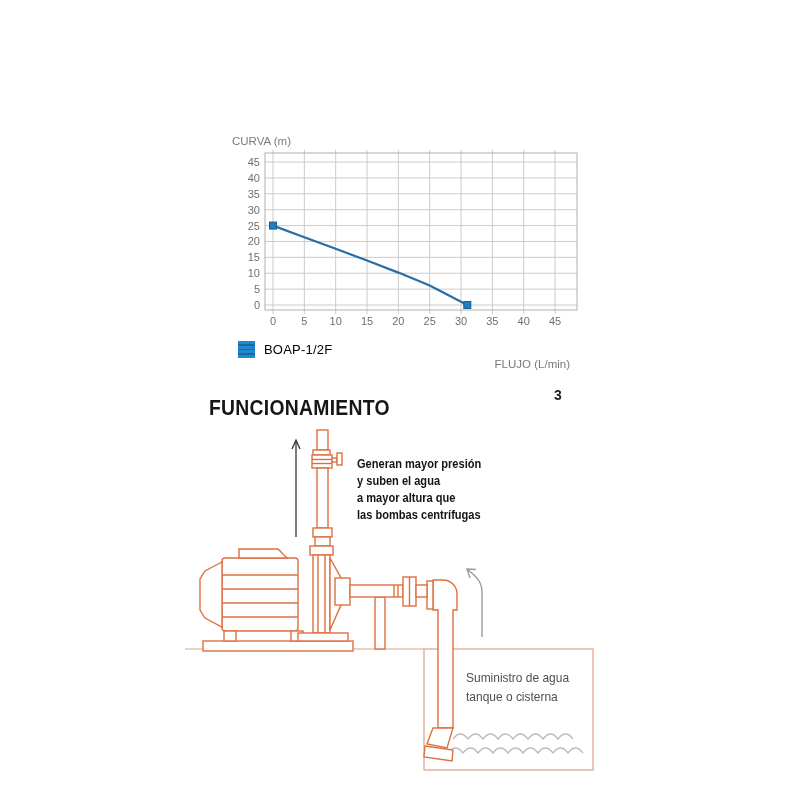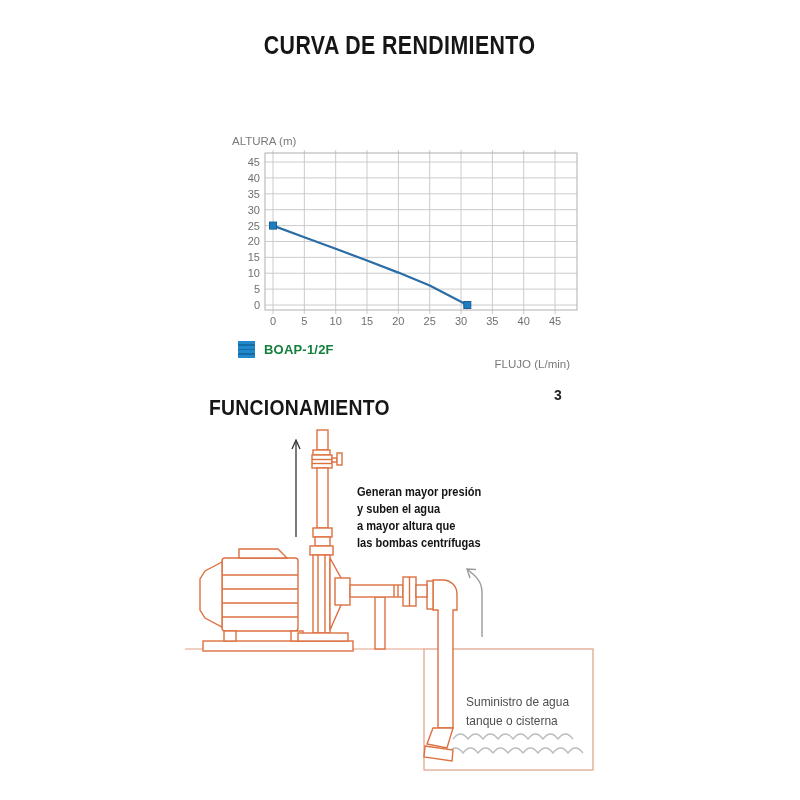--- a/index.html
+++ b/index.html
@@ -20,44 +20,41 @@
 
   
   .axis-label{font-size:11.5px;color:#7a7a7a;}
   .ylab{top:135px;left:232px;}
   .xlab{top:358px;left:430px;width:140px;text-align:right;}
   .tick{font-family:"Liberation Sans",sans-serif;font-size:11px;fill:#6f6f6f;}
   .legend{top:341px;left:238px;display:flex;align-items:center;}
   .swatch{width:17px;height:17px;display:inline-block;
           background:repeating-linear-gradient(180deg,#2089cd 0 3px,#166ba3 3px 4.5px);
           background-color:#1b7ec2;}
-  .legend .lbl{margin-left:9px;font-weight:bold;font-size:13px;color:#15803d;letter-spacing:.2px;}
+  .legend .lbl{margin-left:9px;font-weight:normal;font-size:13px;color:#000000;letter-spacing:.2px;}
 
   
   .pagenum{top:387px;left:546px;width:24px;text-align:center;font-weight:bold;font-size:14px;color:#222;}
 
   
   .sect{top:395px;left:209px;font-weight:bold;font-size:22px;letter-spacing:.3px;color:#161616;
         transform:scaleX(.88);transform-origin:left;white-space:nowrap;}
-  .caption{top:483px;left:357px;font-weight:bold;font-size:13.5px;line-height:17px;color:#141414;}
+  .caption{top:455px;left:357px;font-weight:bold;font-size:13.5px;line-height:17px;color:#141414;}
   .caption .ln{transform:scaleX(.82);transform-origin:left;white-space:nowrap;}
-  .tanklab{top:692px;left:466px;font-size:13px;line-height:19px;color:#4f4f4f;}
+  .tanklab{top:668px;left:466px;font-size:13px;line-height:19px;color:#4f4f4f;}
   .tanklab .ln{transform:scaleX(.92);transform-origin:left;white-space:nowrap;}
 </style>
 </head>
 <body>
 
 <div class="page">
 
-  <div class="abs title">
-    <span>CURVA DE RENDIMIENTO</span>
-  </div>
 
 
-  <div class="abs axis-label ylab nowrap">ALTURA (m)</div>
+  <div class="abs axis-label ylab nowrap">CURVA (m)</div>
   <div class="abs axis-label xlab nowrap">FLUJO (L/min)</div>
 
   <svg id="plot" class="abs" style="left:230px;top:148px;" width="360" height="186" viewBox="0 0 360 186">
       <line x1="43" y1="2" x2="43" y2="166" stroke="#cbcbcb" stroke-width="1"></line>
       <line x1="74.34" y1="2" x2="74.34" y2="166" stroke="#cbcbcb" stroke-width="1"></line>
       <line x1="105.68" y1="2" x2="105.68" y2="166" stroke="#cbcbcb" stroke-width="1"></line>
       <line x1="137.01999999999998" y1="2" x2="137.01999999999998" y2="166" stroke="#cbcbcb" stroke-width="1"></line>
       <line x1="168.36" y1="2" x2="168.36" y2="166" stroke="#cbcbcb" stroke-width="1"></line>
       <line x1="199.7" y1="2" x2="199.7" y2="166" stroke="#cbcbcb" stroke-width="1"></line>
       <line x1="231.04" y1="2" x2="231.04" y2="166" stroke="#cbcbcb" stroke-width="1"></line>

